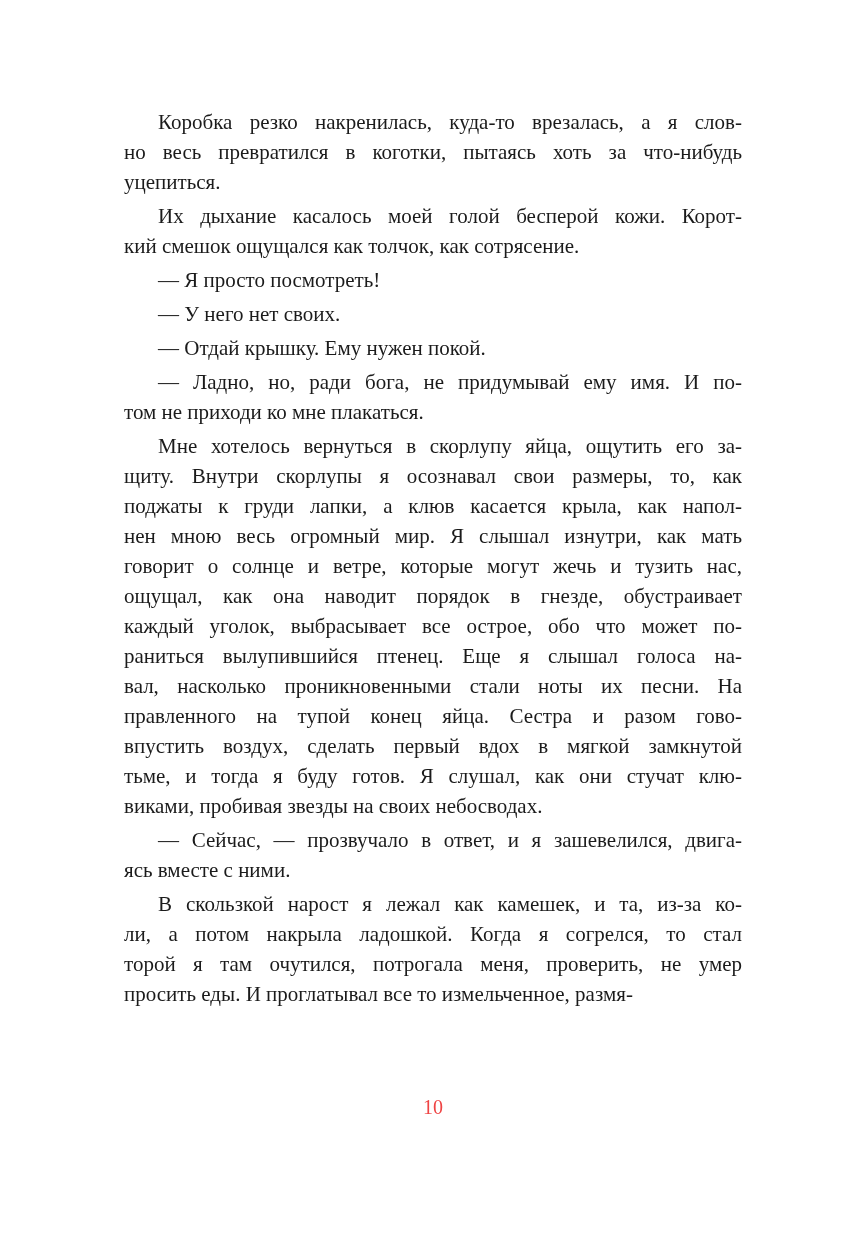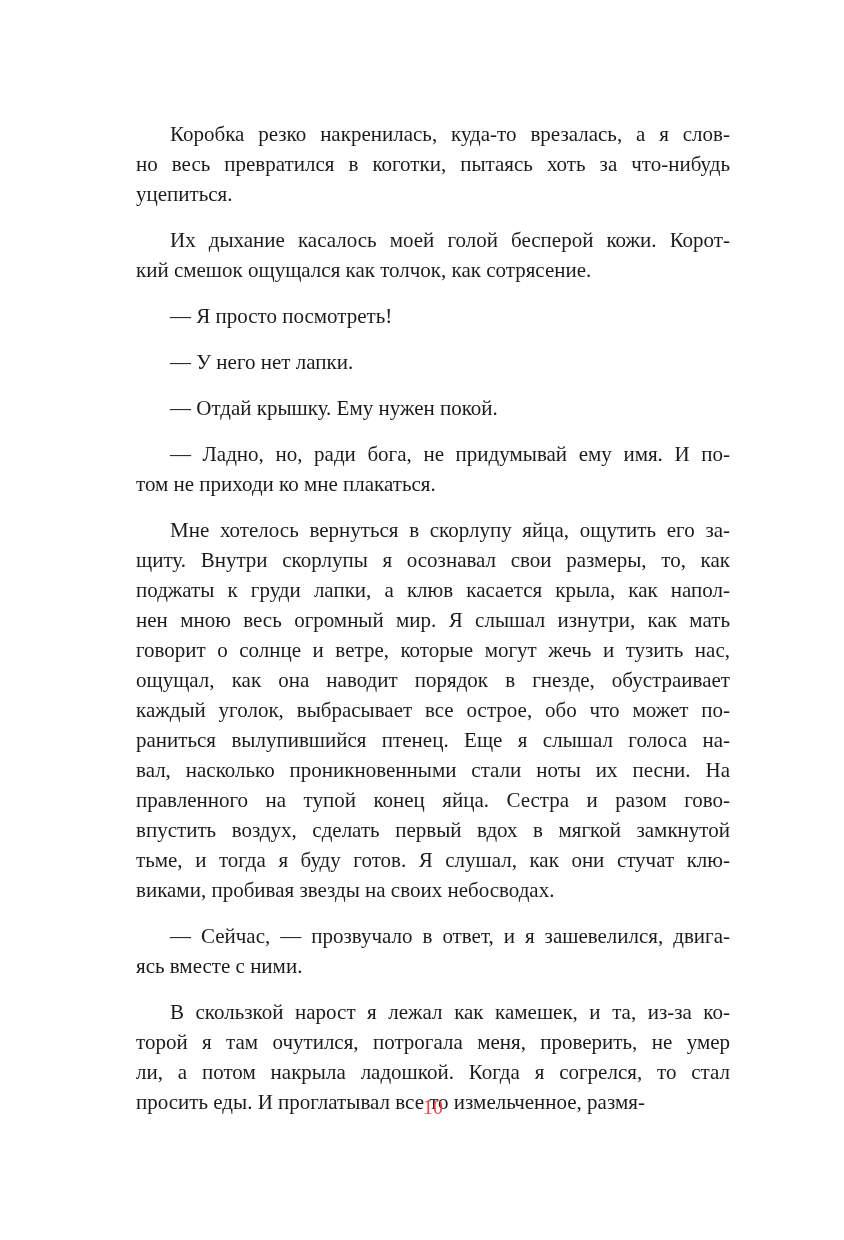--- a/index.html
+++ b/index.html
@@ -18,21 +18,21 @@
   }
   .text-block {
     position: absolute;
     left: 120px;
     top: 103px;
     width: 626px;
     font-size: 21px;
     line-height: 30px;
   }
   .paragraph {
-    margin: 16px;
+    margin: 4px;
     padding: 0;
   }
   .line {
     text-align: justify;
     text-align-last: justify;
     white-space: normal;
   }
   .line.first {
     text-indent: 34px;
   }
@@ -60,21 +60,21 @@
         <div class="line last">уцепиться.</div>
       </div>
       <div class="paragraph">
         <div class="line first">Их дыхание касалось моей голой бесперой кожи. Корот-</div>
         <div class="line last">кий смешок ощущался как толчок, как сотрясение.</div>
       </div>
       <div class="paragraph">
         <div class="line first last">— Я просто посмотреть!</div>
       </div>
       <div class="paragraph">
-        <div class="line first last">— У него нет лапки.</div>
+        <div class="line first last">— У него нет своих.</div>
       </div>
       <div class="paragraph">
         <div class="line first last">— Отдай крышку. Ему нужен покой.</div>
       </div>
       <div class="paragraph">
         <div class="line first">— Ладно, но, ради бога, не придумывай ему имя. И по-</div>
         <div class="line last">том не приходи ко мне плакаться.</div>
       </div>
       <div class="paragraph">
         <div class="line first">Мне хотелось вернуться в скорлупу яйца, ощутить его за-</div>
@@ -90,19 +90,19 @@
         <div class="line">впустить воздух, сделать первый вдох в мягкой замкнутой</div>
         <div class="line">тьме, и тогда я буду готов. Я слушал, как они стучат клю-</div>
         <div class="line last">виками, пробивая звезды на своих небосводах.</div>
       </div>
       <div class="paragraph">
         <div class="line first">— Сейчас, — прозвучало в ответ, и я зашевелился, двига-</div>
         <div class="line last">ясь вместе с ними.</div>
       </div>
       <div class="paragraph">
         <div class="line first">В скользкой нарост я лежал как камешек, и та, из-за ко-</div>
+        <div class="line">ли, а потом накрыла ладошкой. Когда я согрелся, то стал</div>
         <div class="line">торой я там очутился, потрогала меня, проверить, не умер</div>
-        <div class="line">ли, а потом накрыла ладошкой. Когда я согрелся, то стал</div>
         <div class="line last">просить еды. И проглатывал все то измельченное, размя-</div>
       </div>
     </div>
   <div class="page-number">10</div>
 </div>
 
 </body></html>

